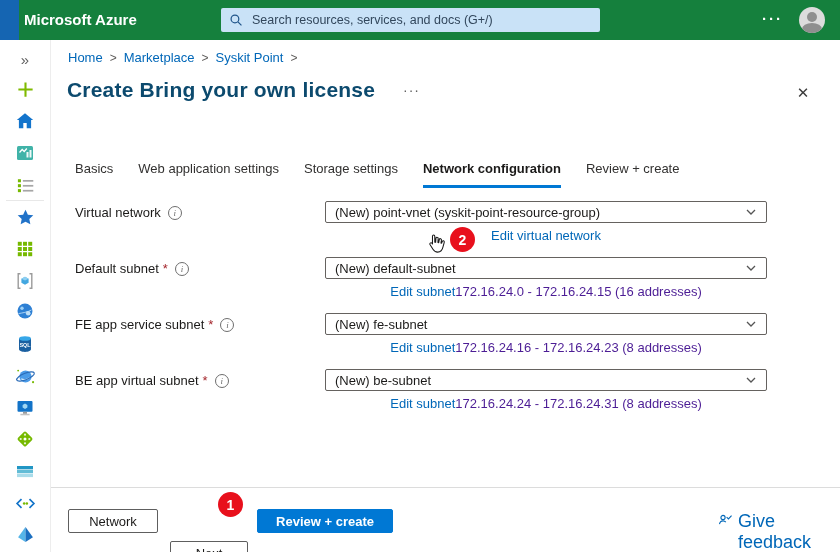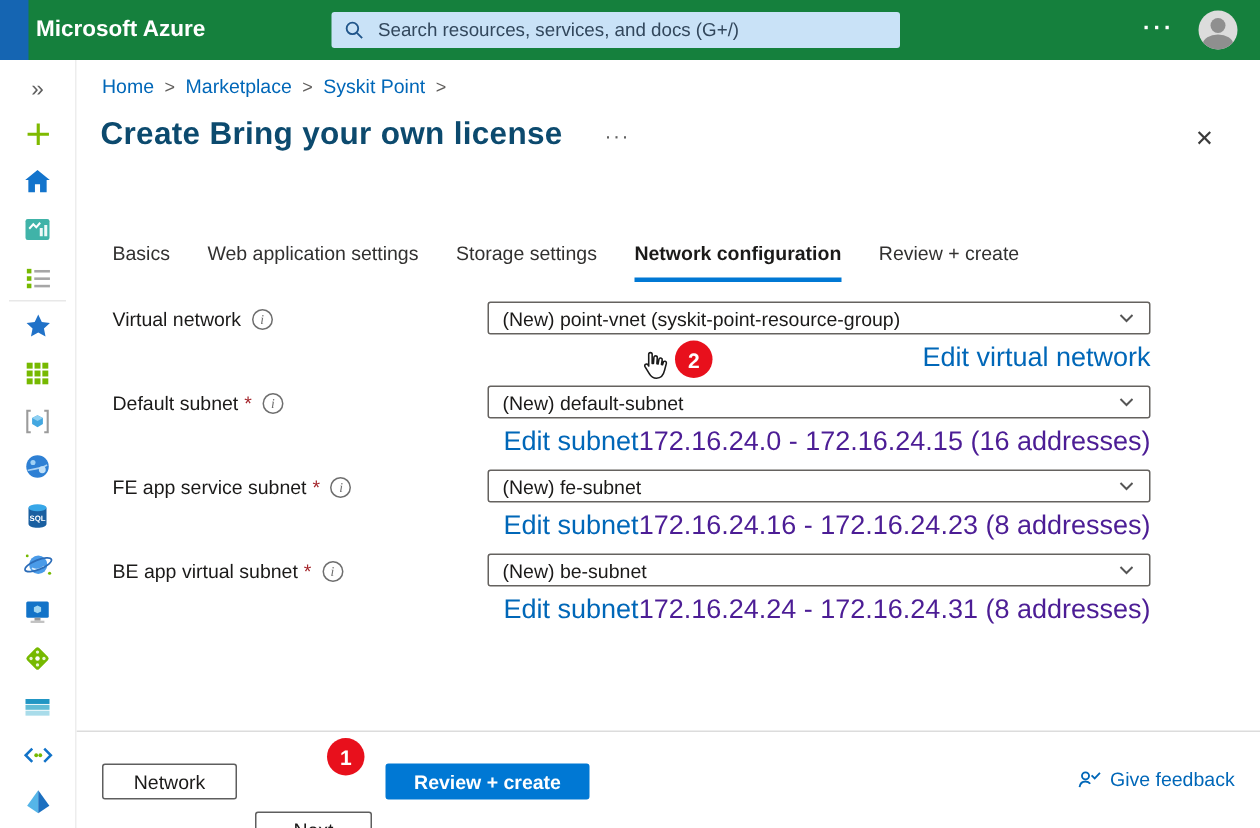--- a/index.html
+++ b/index.html
@@ -47,39 +47,39 @@
   .tab.active{font-weight:bold;color:#1b1a19;border-bottom:3px solid #0078d4;}
   
   .frow{position:absolute;left:0;width:717px;}
   .frow .flabel{position:absolute;left:25px;top:4px;font-size:13px;color:#1b1a19;display:flex;align-items:center;}
   .req{color:#a4262c;margin-left:4px;}
   .info-icon{display:inline-flex;align-items:center;justify-content:center;width:12px;height:12px;margin-left:7px;
     border:1px solid #6e6e6e;border-radius:50%;color:#6e6e6e;font-size:9px;font-family:"Liberation Serif",serif;font-style:italic;cursor:default;}
   .dropdown{position:absolute;left:275px;top:0;width:442px;height:22px;border:1px solid #65625f;border-radius:2px;
     background:#fff;box-sizing:border-box;display:flex;align-items:center;justify-content:space-between;
     padding:0 9px;font-size:13px;color:#1b1a19;cursor:pointer;}
-  .link-row{position:absolute;left:275px;top:27px;width:442px;display:flex;justify-content:flex-end;font-size:18px;}
+  .link-row{position:absolute;left:275px;top:27px;width:442px;display:flex;justify-content:center;font-size:13px;}
   .link-row a{color:#0067b8;text-decoration:none;cursor:pointer;}
   .addr{color:#4c1d95;}
   
   .step-badge{position:absolute;width:25px;height:25px;border-radius:50%;background:#e8101c;color:#fff;
     font-size:14px;font-weight:bold;display:flex;align-items:center;justify-content:center;z-index:6;}
   .badge-2{left:400px;top:187px;}
   .badge-1{left:168px;top:452px;}
   .cursor-icon{position:absolute;left:375px;top:191px;z-index:7;}
   
   .footer-divider{position:absolute;left:0;right:0;top:447px;border-top:1px solid #dcdcdc;}
   .btn{position:absolute;top:469px;height:24px;border-radius:2px;font-family:"Liberation Sans",sans-serif;
     font-size:13px;cursor:pointer;box-sizing:border-box;}
   .btn-secondary{background:#fff;border:1px solid #5e5e5e;color:#1b1a19;}
   .btn-previous{left:18px;width:90px;}
   .btn-next{left:120px;width:78px;margin-top:32px;}
   .btn-primary{left:207px;width:136px;background:#0078d4;border:1px solid #0078d4;color:#fff;font-weight:bold;}
-  .feedback{position:absolute;left:668px;top:471px;display:flex;align-items:center;gap:5px;
-    color:#0067b8;font-size:13px;text-decoration:none;cursor:pointer;}
+  .feedback{position:absolute;left:668px;top:471px;display:flex;align-items:flex-start;gap:5px;
+    color:#0067b8;font-size:18px;text-decoration:none;cursor:pointer;}
 </style>
 </head>
 <body>
 
 <header class="topbar">
   <div class="flyout-btn"></div>
   <div class="brand">Microsoft Azure</div>
   <div class="searchbox">
     <svg width="14" height="14" viewBox="0 0 16 16">
       <circle cx="6.8" cy="6.8" r="4.4" stroke="#20558a" fill="none" stroke-width="1.4"></circle>

